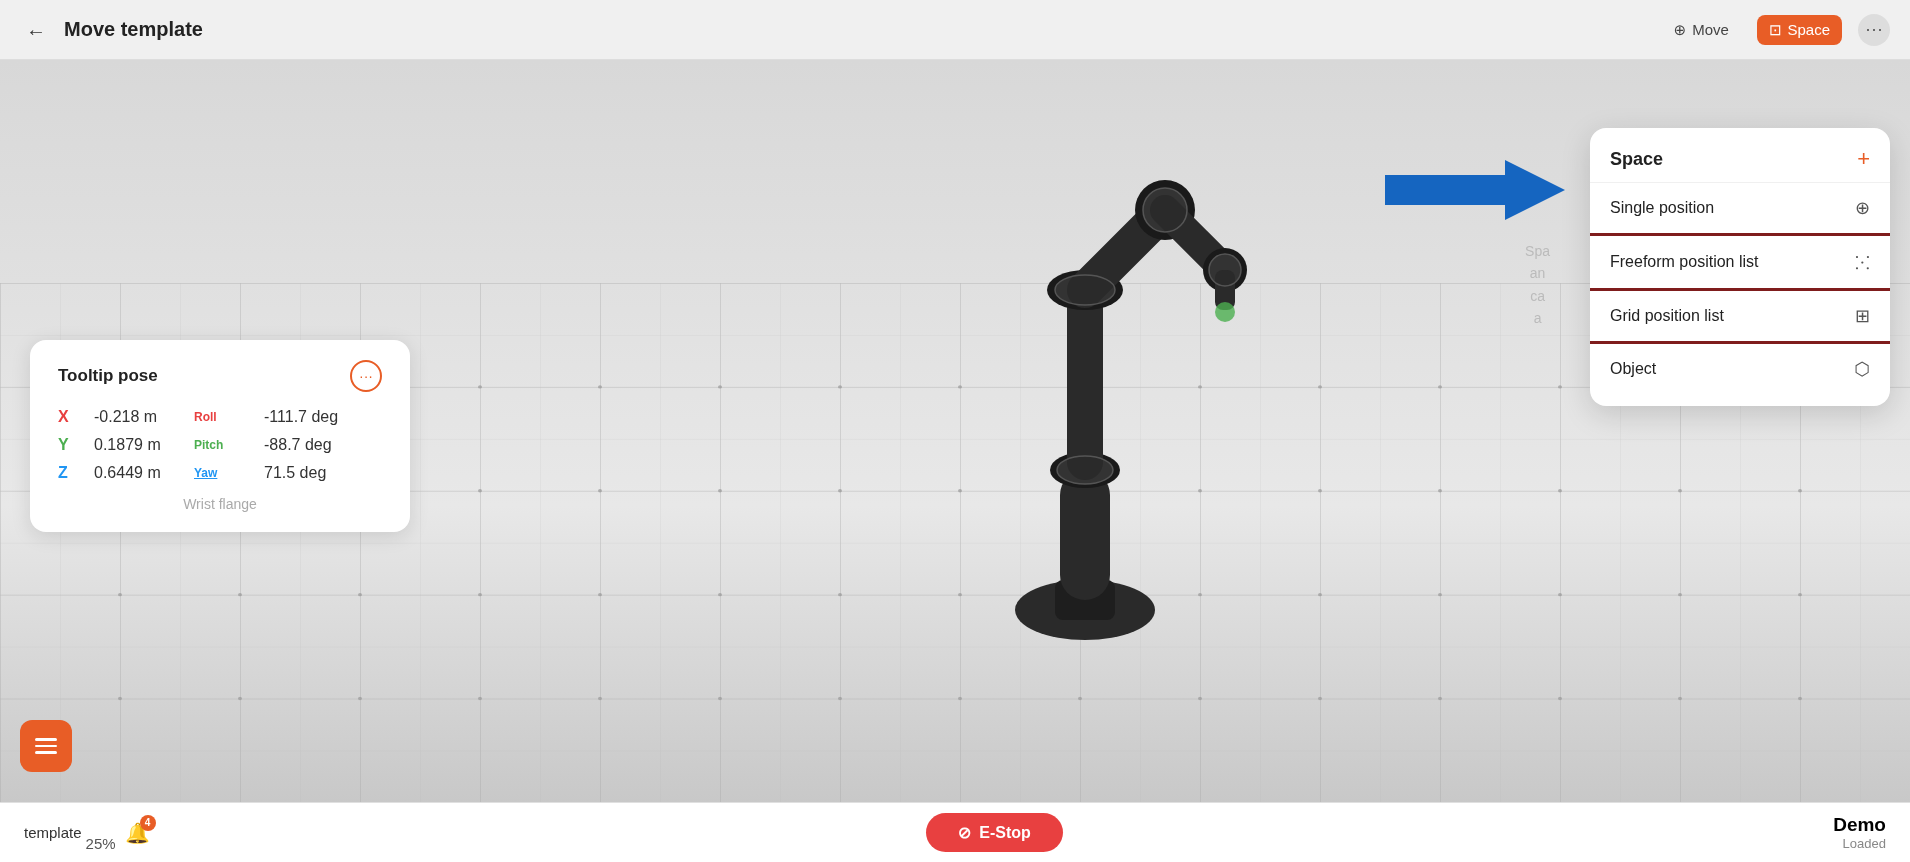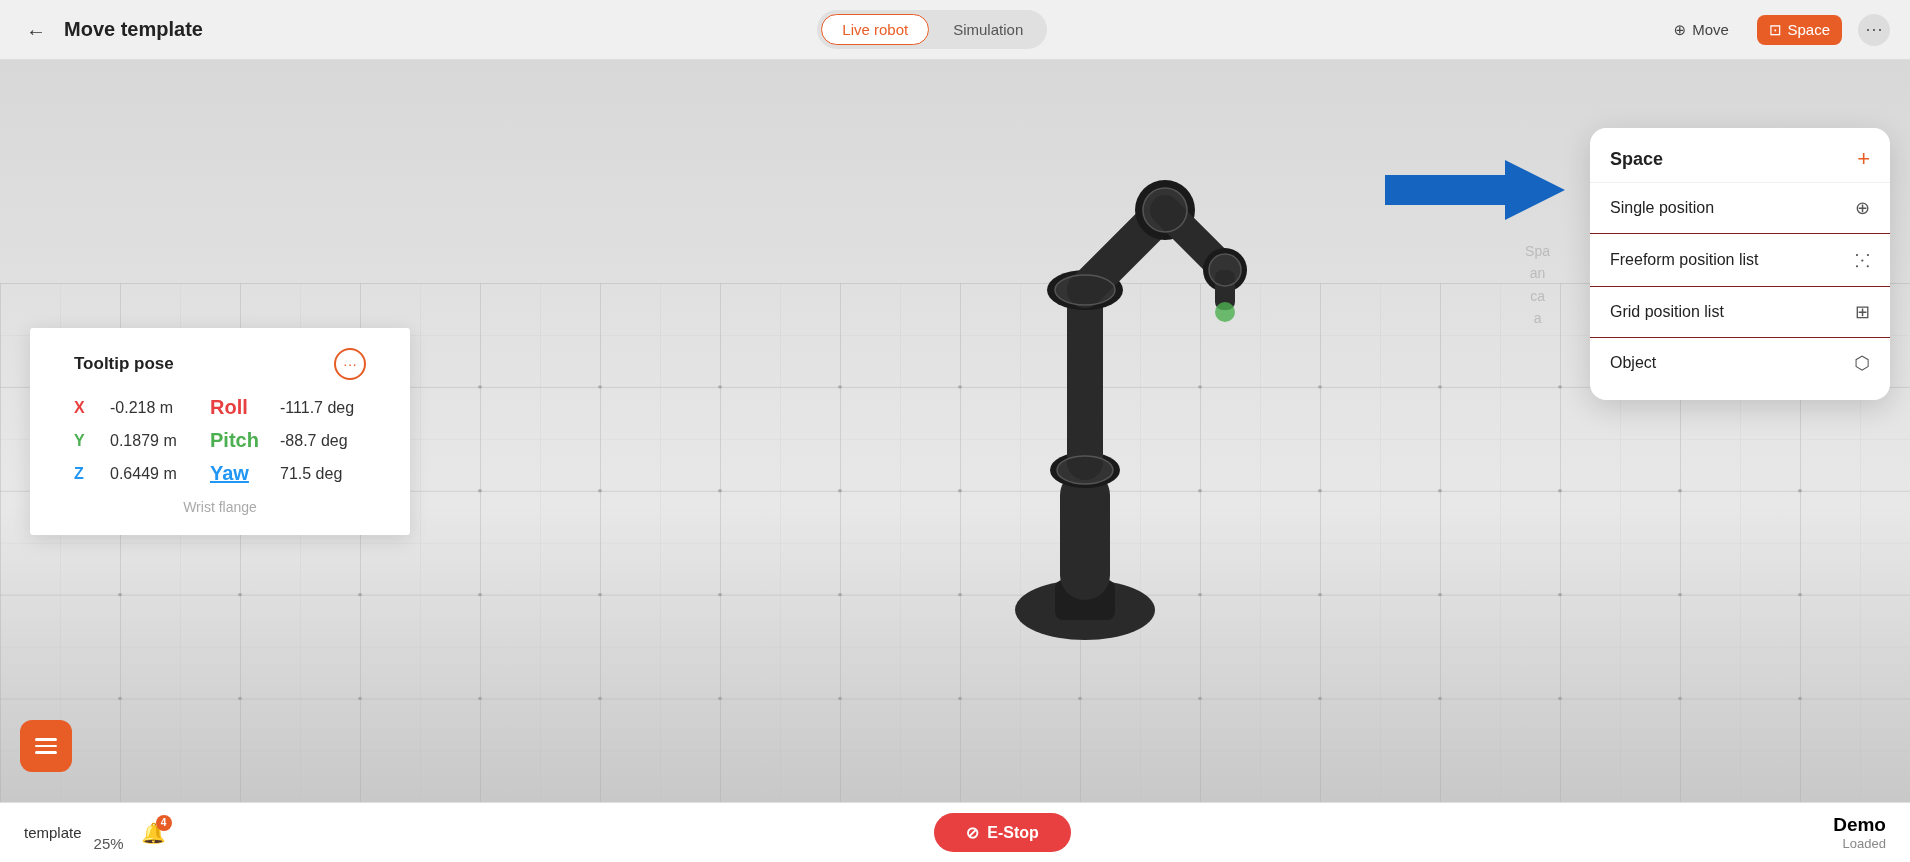--- a/index.html
+++ b/index.html
@@ -126,25 +126,25 @@
       top: 30px;
       left: 50%;
       transform: translateX(-30%);
       width: 500px;
       height: 580px;
     }
 
     
     .tooltip-card {
       position: absolute;
-      top: 268px;
+      top: 280px;
       left: 30px;
       background: white;
-      border-radius: 3px;
-      padding: 20px 44px;
+      border-radius: 16px;
+      padding: 20px 28px;
       box-shadow: 0 4px 20px rgba(0,0,0,0.12);
       min-width: 380px;
       z-index: 5;
     }
     .tooltip-header {
       display: flex;
       justify-content: space-between;
       align-items: center;
       margin-bottom: 16px;
     }
@@ -175,21 +175,21 @@
     }
     .pose-axis.x { color: #e84040; }
     .pose-axis.y { color: #4caf50; }
     .pose-axis.z { color: #2196f3; }
     .pose-value {
       font-size: 16px;
       color: #333;
       width: 80px;
     }
     .pose-label {
-      font-size: 20px;
+      font-size: 12px;
       font-weight: 600;
       width: 50px;
     }
     .pose-label.roll { color: #e84040; }
     .pose-label.pitch { color: #4caf50; }
     .pose-label.yaw { color: #2196f3; text-decoration: underline; }
     .pose-deg {
       font-size: 16px;
       color: #333;
     }
@@ -252,21 +252,21 @@
       color: #e85d26;
       cursor: pointer;
       line-height: 1;
     }
     .space-item {
       display: flex;
       align-items: center;
       justify-content: space-between;
       padding: 14px 20px;
       cursor: pointer;
-      border-bottom: 1px solid #7f1d1d;
+      border-bottom: 3px solid #7f1d1d;
     }
     .space-item:last-child {
       border-bottom: none;
     }
     .space-item-label {
       font-size: 16px;
       color: #222;
     }
     .space-item-icon {
       font-size: 18px;
@@ -290,21 +290,21 @@
       display: flex;
       align-items: center;
       justify-content: space-between;
       padding: 0 24px;
       border-top: 1px solid #e0e0e0;
       z-index: 10;
     }
     .footer-left {
       display: flex;
       align-items: center;
-      gap: 12px;
+      gap: 4px;
     }
     .template-label {
       font-size: 15px;
       color: #333;
       font-weight: 500;
     }
     .progress-label {
       font-size: 15px;
       color: #555;
       margin-top: 22px;
@@ -365,24 +365,20 @@
       max-width: 120px;
     }
   </style>
 </head>
 <body>
 
 <div class="header">
   <div class="header-left">
     <div class="back-btn">←</div>
     <span class="header-title">Move template</span>
-  </div>
-  <div class="header-center">
-    <button class="tab-btn active">Live robot</button>
-    <button class="tab-btn inactive">Simulation</button>
   </div>
   <div class="header-right">
     <div class="nav-item inactive-nav">
       <span>⊕</span>
       <span>Move</span>
     </div>
     <div class="nav-item active-nav">
       <span>⊡</span>
       <span>Space</span>
     </div>

